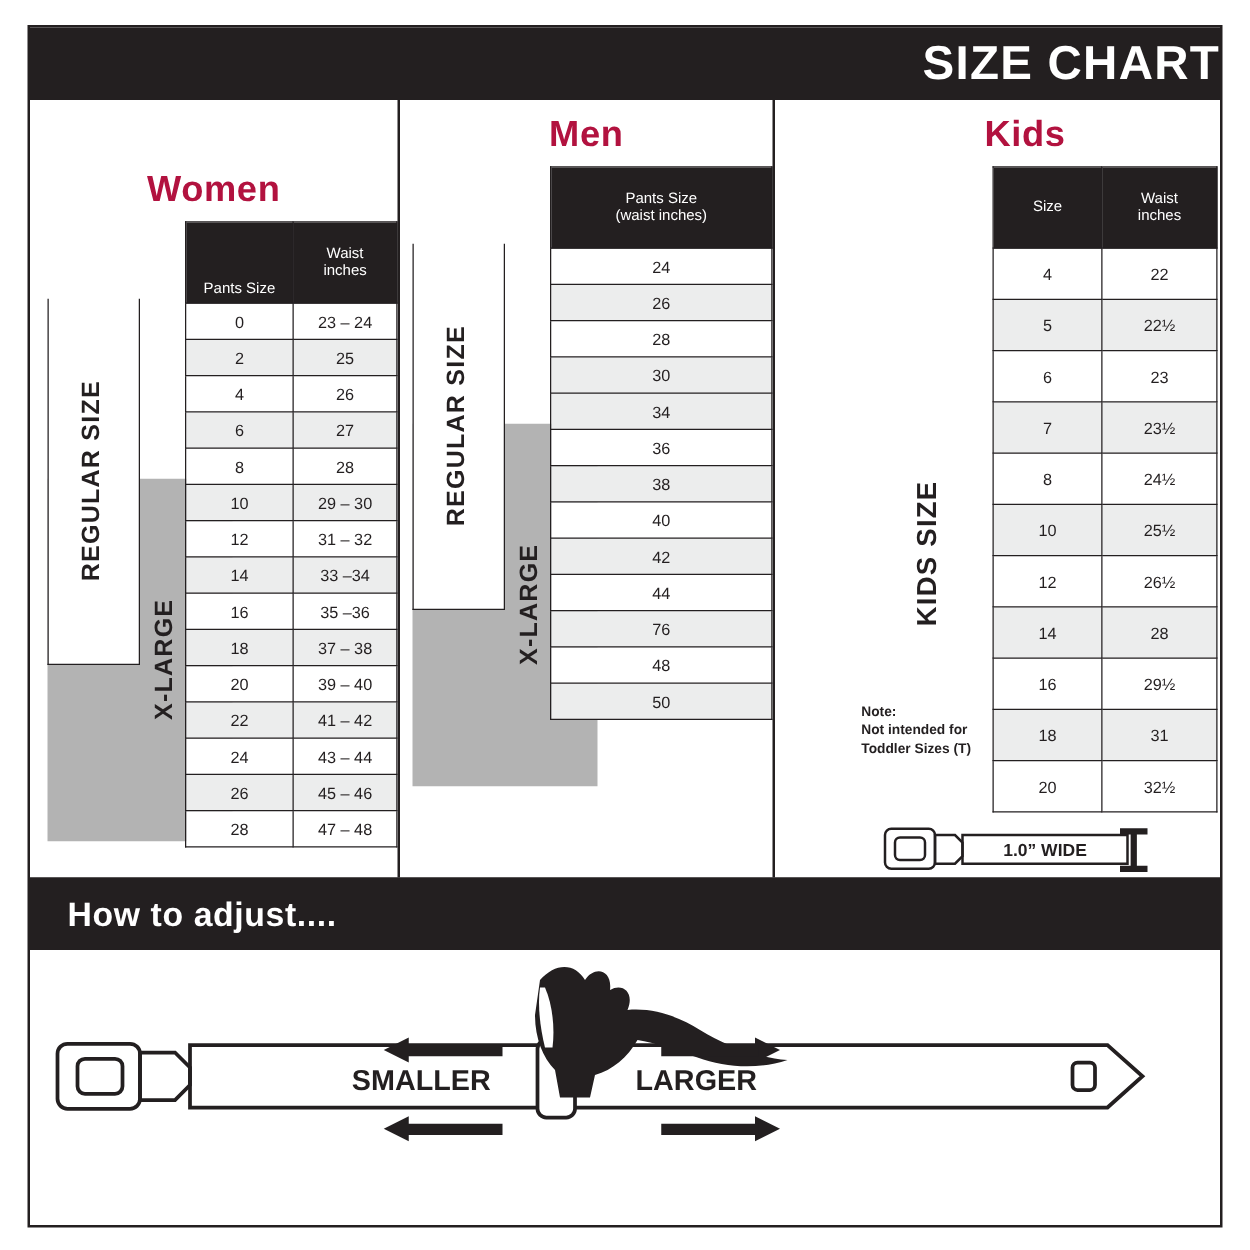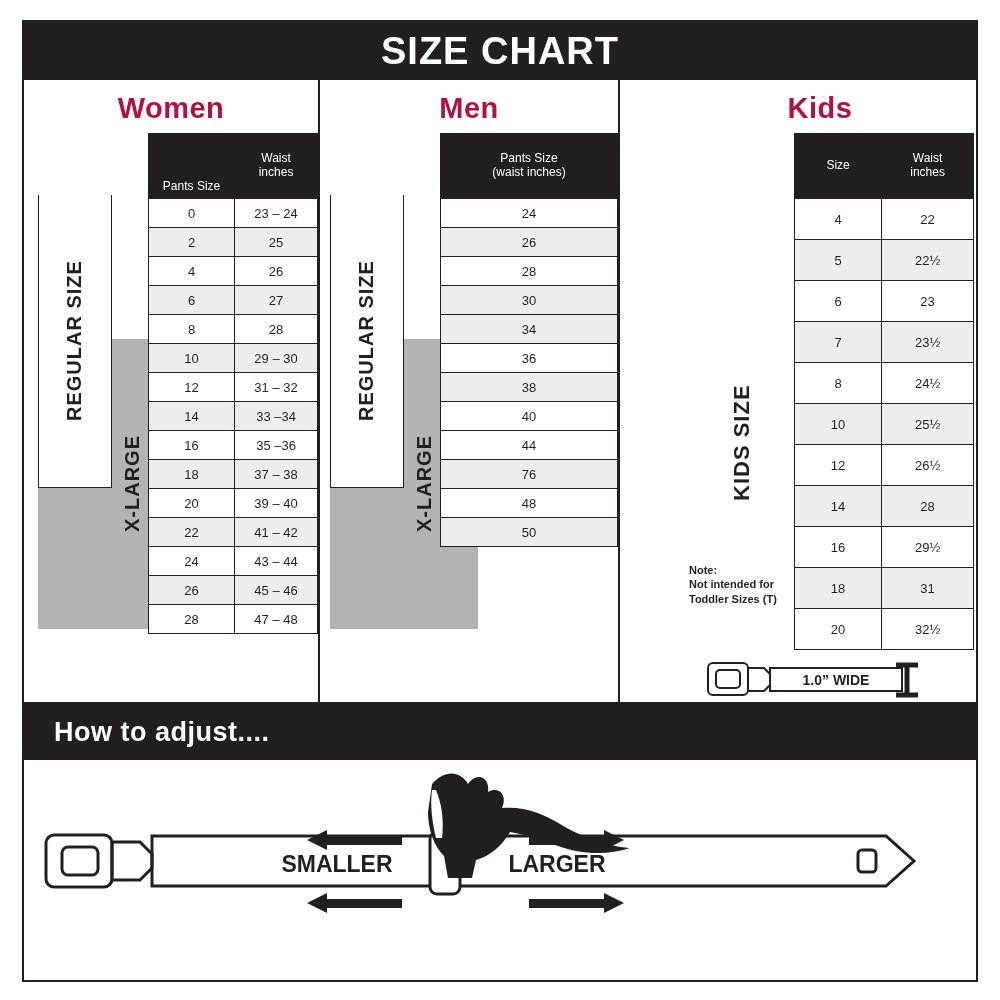--- a/index.html
+++ b/index.html
@@ -31,39 +31,39 @@
     background: #ffffff;
   }
 
   
   .title-bar {
     height: 58px;
     background: #231f20;
     color: #ffffff;
     display: flex;
     align-items: center;
-    justify-content: center;
+    justify-content: flex-end;
   }
   .title-bar .title-text {
     font-size: 38px;
     font-weight: bold;
     letter-spacing: 1px;
   }
 
   
   .columns {
     display: flex;
     height: 622px;
     box-sizing: border-box;
   }
   .col {
     box-sizing: border-box;
     position: relative;
   }
-  .col.women { width: 316px; }
+  .col.women { width: 316px; margin-top: 44px; }
   .col.men   { width: 316px; border-left: 2px solid #231f20; border-right: 2px solid #231f20;}
   .col.kids  { width: 384px; margin-left: 44px; }
 
   .col-title {
     text-align: center;
     color: #b2123f;
     font-size: 29px;
     font-weight: bold;
     margin-top: 12px;
     margin-bottom: 8px;
@@ -295,20 +295,23 @@
                   <td>34</td>
                 </tr>
               <tr>
                   <td>36</td>
                 </tr>
               <tr class="alt">
                   <td>38</td>
                 </tr>
               <tr>
                   <td>40</td>
+                </tr>
+              <tr class="alt">
+                  <td>42</td>
                 </tr>
               <tr>
                   <td>44</td>
                 </tr>
               <tr class="alt">
                   <td>76</td>
                 </tr>
               <tr>
                   <td>48</td>
                 </tr>

